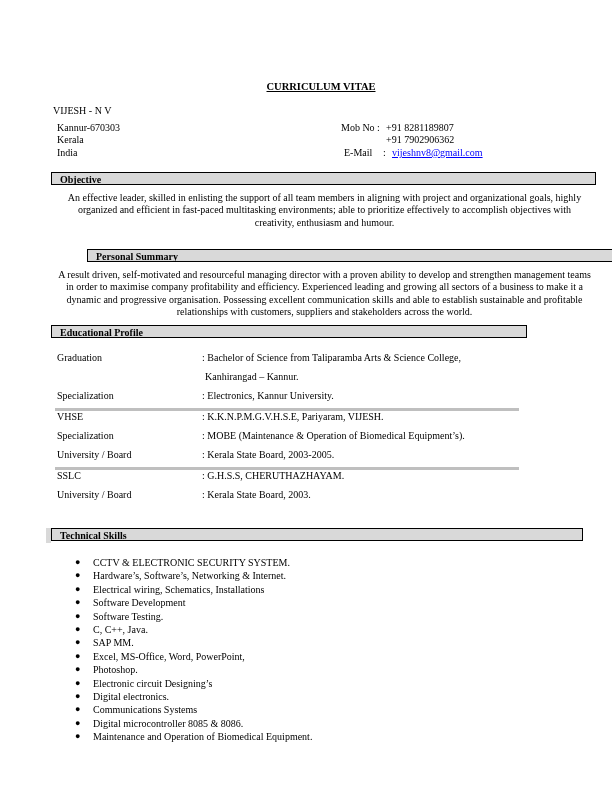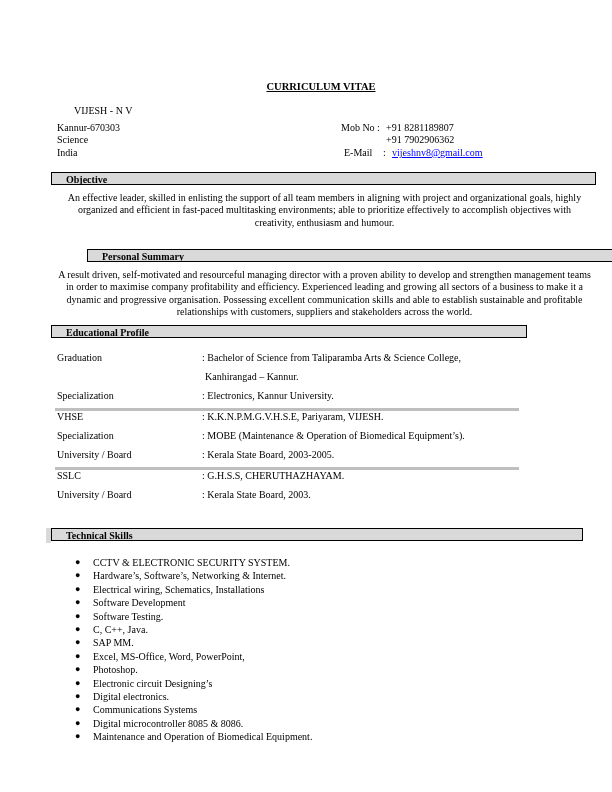--- a/index.html
+++ b/index.html
@@ -4,42 +4,42 @@
 <style>
   html, body { margin:0; padding:0; background:#ffffff; }
   body { width:612px; height:792px; position:relative; overflow:hidden;
          font-family:"Liberation Serif", serif; font-size:10px; color:#000; }
   .abs { position:absolute; white-space:nowrap; }
   .title { left:0; width:642px; top:81px; text-align:center; font-weight:bold;
            text-decoration:underline; font-size:10.5px; }
   .line { line-height:12px; }
   .sec-hdr { position:absolute; left:51px; height:13px; background:#d9d9d9;
              border:1px solid #000; font-weight:bold; font-size:10px; line-height:13px;
-             padding-left:14px; box-sizing:border-box; }
+             padding-left:8px; box-sizing:border-box; }
   .para { position:absolute; left:57px; width:535px; line-height:12.4px; font-size:10px;
           text-align:center; }
   .edu-row { position:absolute; left:57px; height:14px; line-height:14px; }
   .edu-label { position:absolute; left:0; width:145px; }
   .edu-val { position:absolute; left:145px; white-space:nowrap; }
   .divider { position:absolute; left:55px; width:464px; height:3px; background:#bfbfbf; }
   .skills { position:absolute; left:75px; top:556px; margin:0; padding:0; list-style:none; }
   .skills li { height:13.4px; line-height:13.4px; position:relative; padding-left:18px; white-space:nowrap; }
   .skills li .bullet { position:absolute; left:0; top:0; font-size:9px; }
   a.email { color:#0000ff; text-decoration:underline; }
 </style>
 </head>
 <body>
 
 <div>
 
   <div class="abs title">CURRICULUM VITAE</div>
 
-  <div class="abs line" style="left:74px; top:105px;">VIJESH - N V</div>
+  <div class="abs line" style="left:53px; top:105px;">VIJESH - N V</div>
   <div class="abs line" style="left:57px; top:122px;">Kannur-670303</div>
-  <div class="abs line" style="left:57px; top:134px;">Science</div>
+  <div class="abs line" style="left:57px; top:134px;">Kerala</div>
   <div class="abs line" style="left:57px; top:147px;">India</div>
 
   <div class="abs line" style="left:341px; top:122px;">Mob No :</div>
   <div class="abs line" style="left:386px; top:122px;">+91 8281189807</div>
   <div class="abs line" style="left:386px; top:134px;">+91 7902906362</div>
   <div class="abs line" style="left:344px; top:147px;">E-Mail</div>
   <div class="abs line" style="left:383px; top:147px;">:</div>
   <a class="abs line email" style="left:392px; top:147px;">vijeshnv8@gmail.com</a>
 
   <div class="sec-hdr" style="top:172px; width:545px;">Objective</div>

